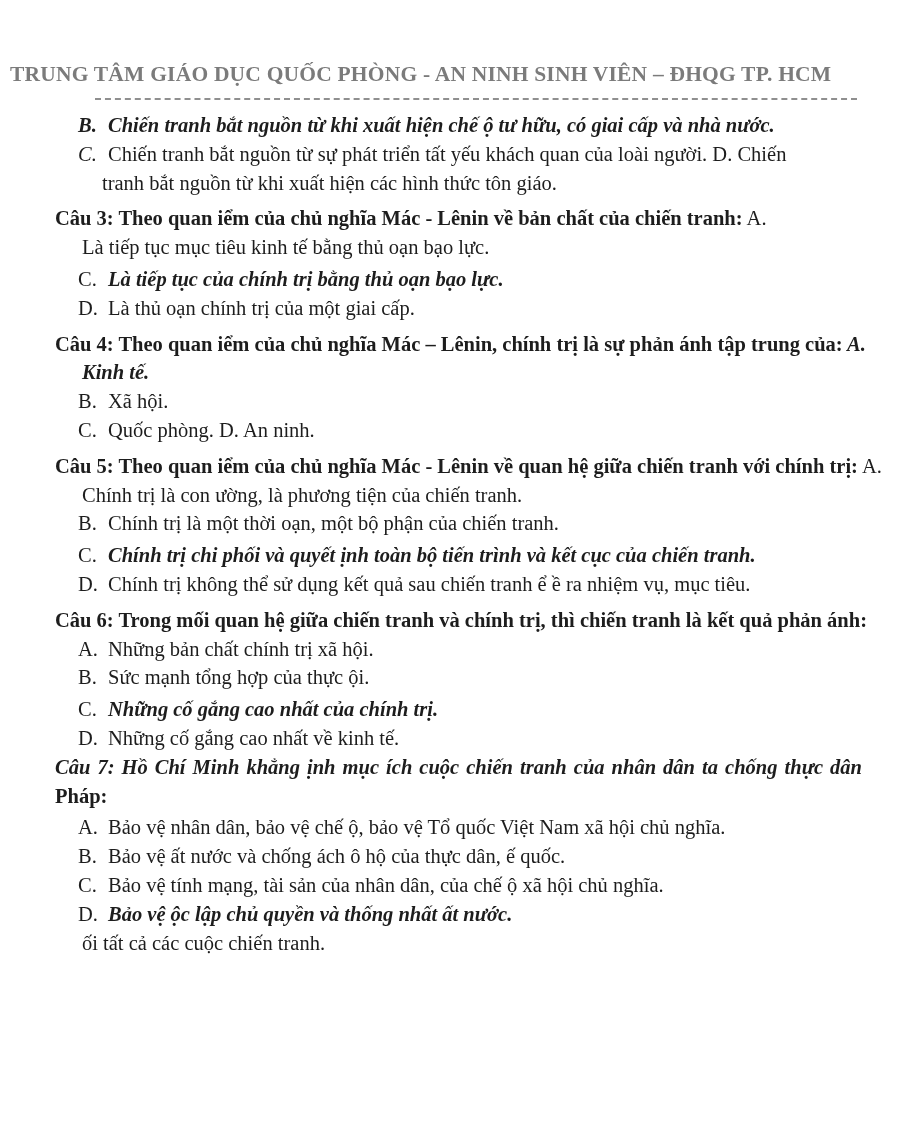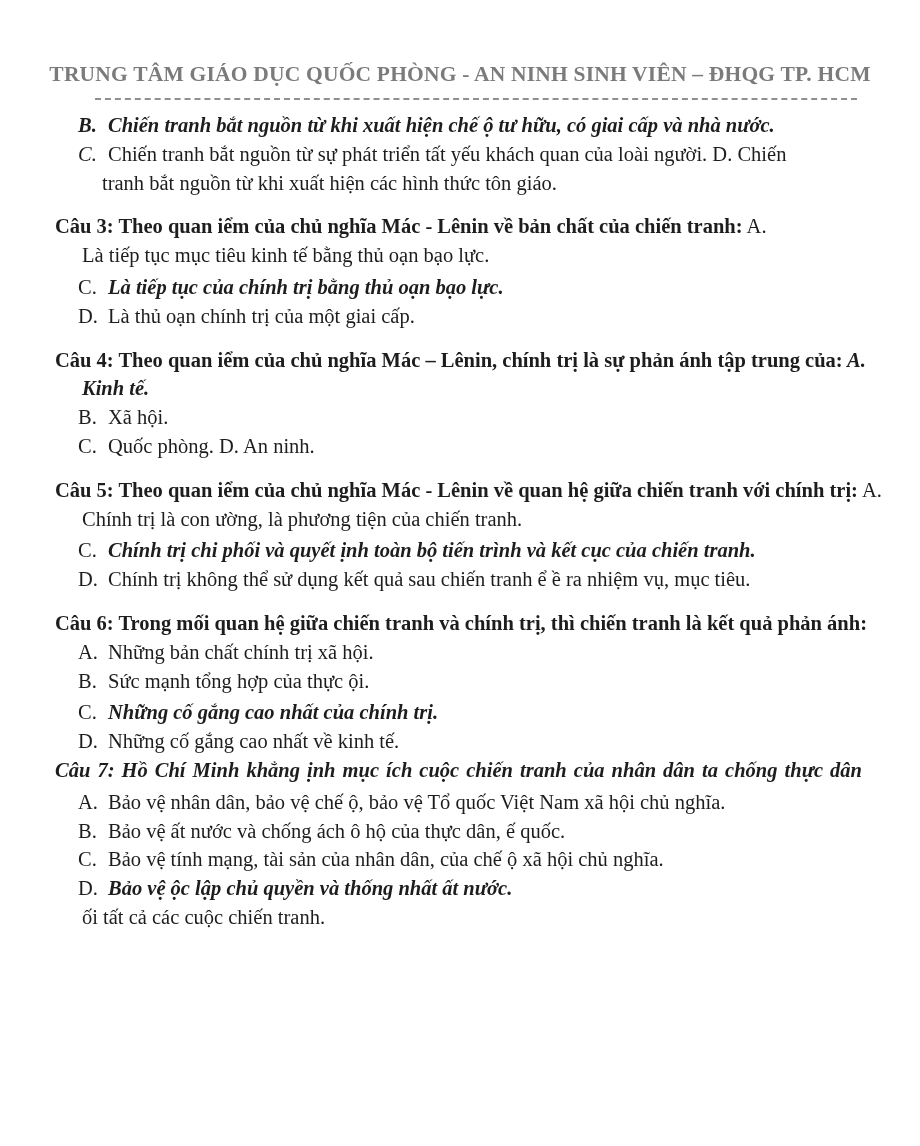--- a/index.html
+++ b/index.html
@@ -15,21 +15,21 @@
     font-size: 20.5px;
     color: #1d1d1d;
   }
   .page {
     width: 920px;
     height: 1146px;
     background: #ffffff;
   }
   .header-title {
     margin: 62px 10px 0 10px;
-    text-align: center;
+    text-align: left;
     font-weight: bold;
     font-size: 21.5px;
     color: #7b7b7b;
     letter-spacing: 0.2px;
     white-space: nowrap;
   }
   .divider {
     width: 762px;
     height: 0;
     margin: 11px 0 0 95px;
@@ -47,21 +47,21 @@
   .plain { padding-left: 55px; }
   .opt   { padding-left: 78px; }
   .optc  { padding-left: 102px; }
   .letter {
     display: inline-block;
     width: 30px;
   }
   .b  { font-weight: bold; }
   .i  { font-style: italic; }
   .bi { font-weight: bold; font-style: italic; }
-  .gap { margin-top: 15px; }
+  .gap { margin-top: 7px; }
   .sp  { margin-top: 3px; }
   .just {
     width: 807px;
     white-space: normal;
     text-align: justify;
     text-align-last: justify;
     font-style: italic;
   }
 </style>
 </head>
@@ -77,27 +77,29 @@
       <div class="line q gap"><span class="b">Câu 3: Theo quan iểm của chủ nghĩa Mác - Lênin về bản chất của chiến tranh:</span><span> A.</span></div>
       <div class="line qc"><span>Là tiếp tục mục tiêu kinh tế bằng thủ oạn bạo lực.</span></div>
       <div class="line opt sp"><span class="letter">C.</span><span class="bi">Là tiếp tục của chính trị bằng thủ oạn bạo lực.</span></div>
       <div class="line opt"><span class="letter">D.</span><span>Là thủ oạn chính trị của một giai cấp.</span></div>
       <div class="line q gap"><span class="b">Câu 4: Theo quan iểm của chủ nghĩa Mác – Lênin, chính trị là sự phản ánh tập trung của:</span><span class="bi"> A.</span></div>
       <div class="line qc"><span class="bi">Kinh tế.</span></div>
       <div class="line opt"><span class="letter">B.</span><span>Xã hội.</span></div>
       <div class="line opt"><span class="letter">C.</span><span>Quốc phòng. D. An ninh.</span></div>
       <div class="line q gap"><span class="b">Câu 5: Theo quan iểm của chủ nghĩa Mác - Lênin về quan hệ giữa chiến tranh với chính trị:</span><span> A.</span></div>
       <div class="line qc"><span>Chính trị là con ường, là phương tiện của chiến tranh.</span></div>
+      <div class="line opt"><span class="letter">B.</span><span>Chính trị là một thời oạn, một bộ phận của chiến tranh.</span></div>
       <div class="line opt sp"><span class="letter">C.</span><span class="bi">Chính trị chi phối và quyết ịnh toàn bộ tiến trình và kết cục của chiến tranh.</span></div>
       <div class="line opt"><span class="letter">D.</span><span>Chính trị không thể sử dụng kết quả sau chiến tranh ể ề ra nhiệm vụ, mục tiêu.</span></div>
       <div class="line q gap"><span class="b">Câu 6: Trong mối quan hệ giữa chiến tranh và chính trị, thì chiến tranh là kết quả phản ánh:</span></div>
       <div class="line opt"><span class="letter">A.</span><span>Những bản chất chính trị xã hội.</span></div>
       <div class="line opt"><span class="letter">B.</span><span>Sức mạnh tổng hợp của thực ội.</span></div>
       <div class="line opt sp"><span class="letter">C.</span><span class="bi">Những cố gắng cao nhất của chính trị.</span></div>
       <div class="line opt"><span class="letter">D.</span><span>Những cố gắng cao nhất về kinh tế.</span></div>
       <div class="line q just"><span class="b">Câu 7: Hồ Chí Minh khẳng ịnh mục ích cuộc chiến tranh của nhân dân ta chống thực dân</span></div>
+      <div class="line plain"><span class="b">Pháp:</span></div>
       <div class="line opt sp"><span class="letter">A.</span><span>Bảo vệ nhân dân, bảo vệ chế ộ, bảo vệ Tổ quốc Việt Nam xã hội chủ nghĩa.</span></div>
       <div class="line opt"><span class="letter">B.</span><span>Bảo vệ ất nước và chống ách ô hộ của thực dân, ế quốc.</span></div>
       <div class="line opt"><span class="letter">C.</span><span>Bảo vệ tính mạng, tài sản của nhân dân, của chế ộ xã hội chủ nghĩa.</span></div>
       <div class="line opt"><span class="letter">D.</span><span class="bi">Bảo vệ ộc lập chủ quyền và thống nhất ất nước.</span></div>
       <div class="line qc"><span>ối tất cả các cuộc chiến tranh.</span></div>
     </div>
 </div>
 
 </body></html>

